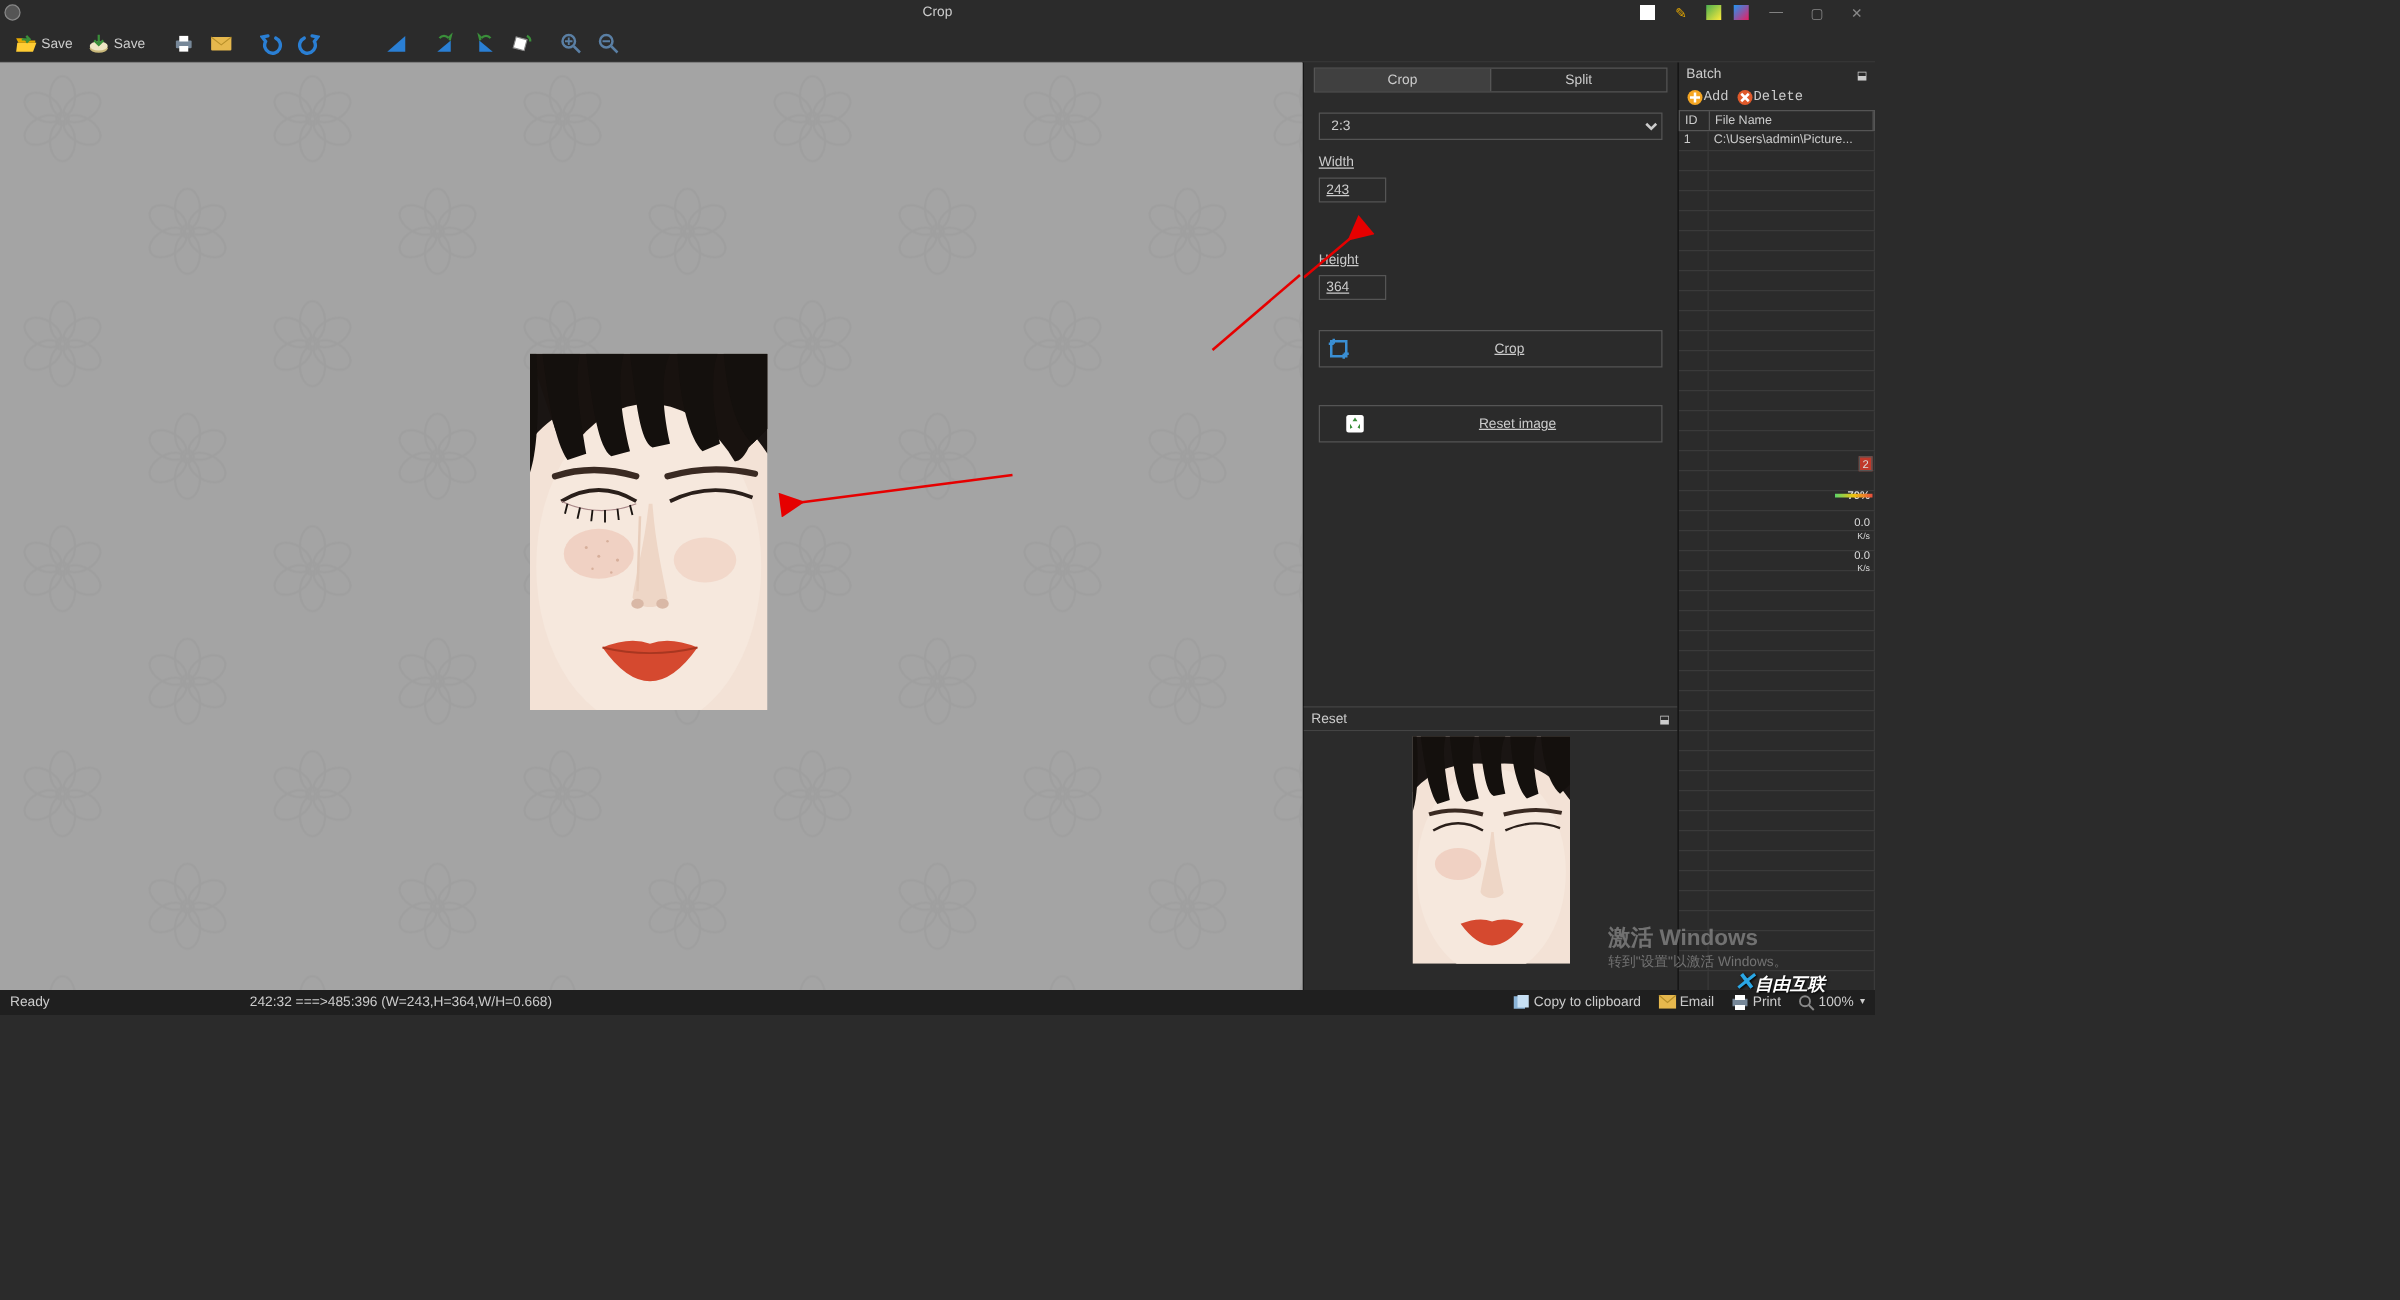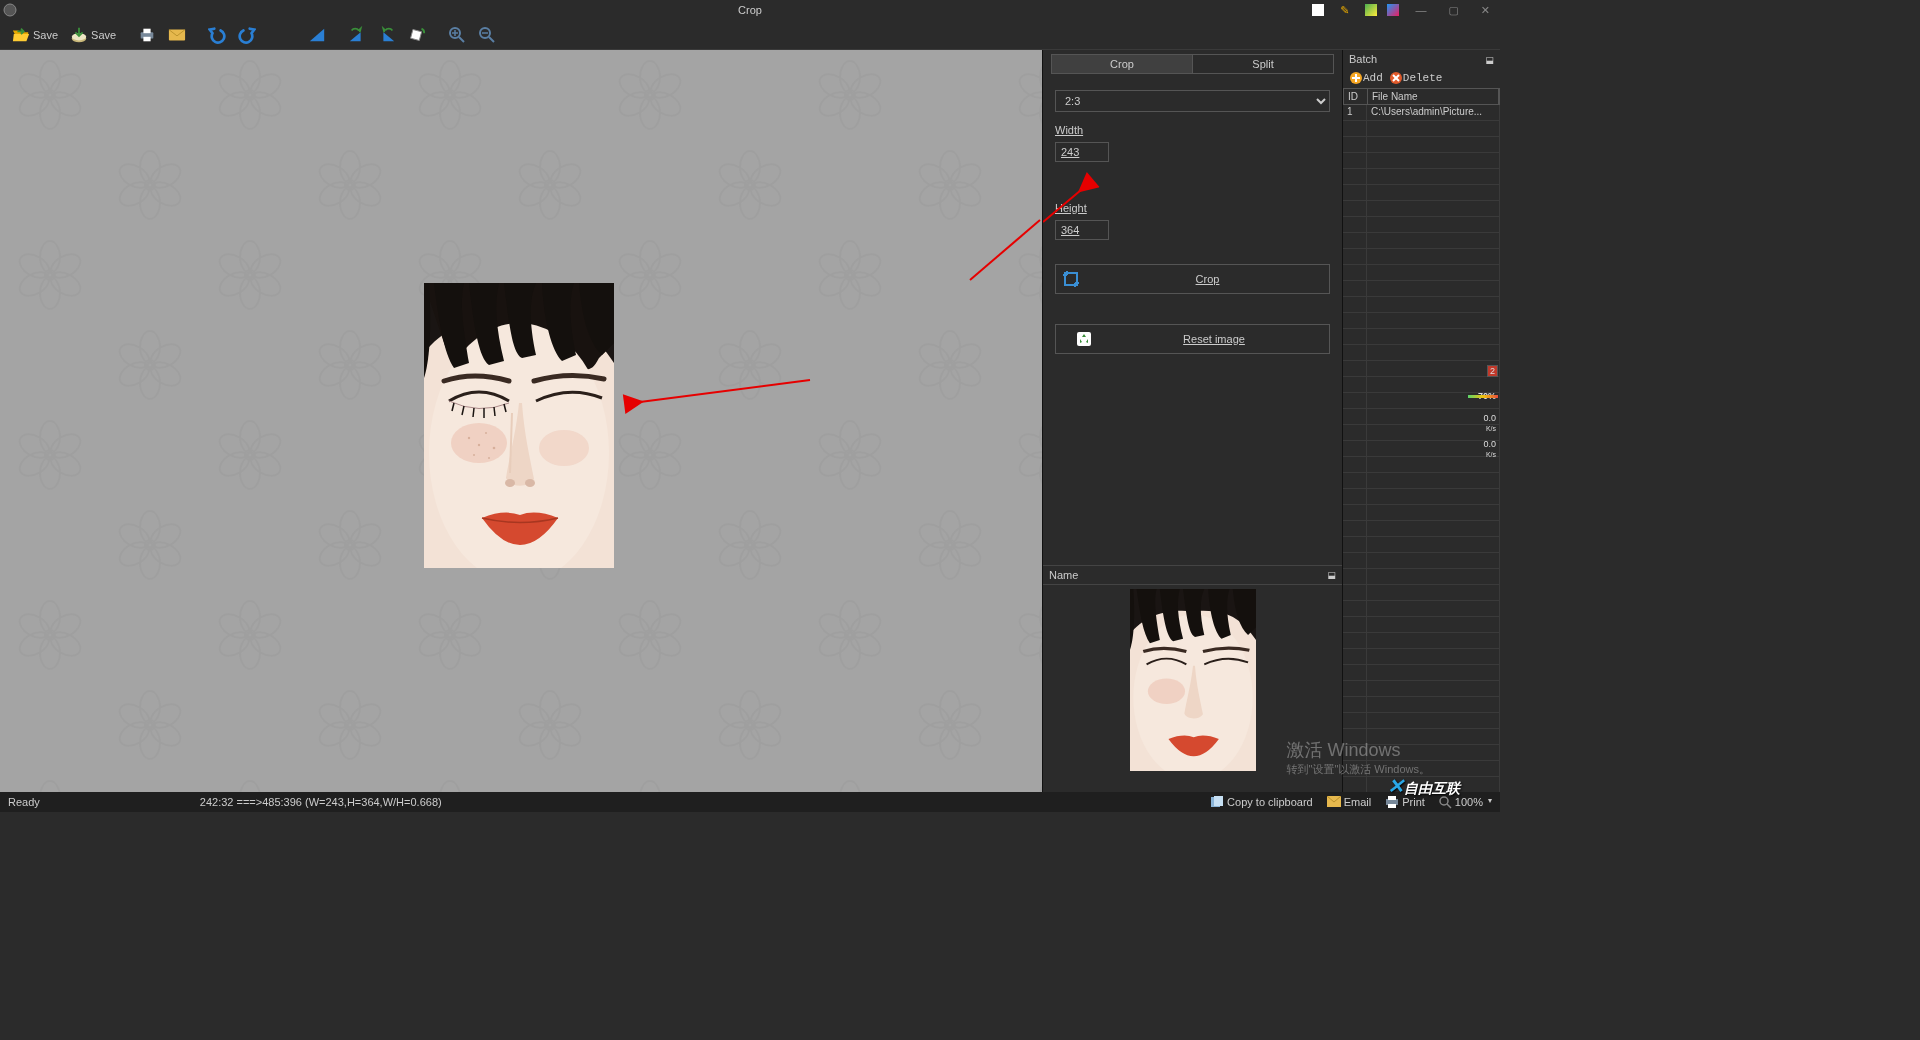--- a/index.html
+++ b/index.html
@@ -67,21 +67,21 @@
 .row .cell.id { width: 24px; } .row .cell.fn { flex: 1; }
 
 
 .status-bar { position: absolute; bottom: 0; left: 0; right: 0; height: 20px; background: #1f1f1f; display: flex; align-items: center; padding: 0 8px; font-size: 11px; color: #ccc; }
 .status-bar .seg { margin-right: 20px; }
 .status-bar .right-seg { position: absolute; right: 8px; display: flex; gap: 14px; align-items: center; }
 .status-bar .right-seg .sitem { display: flex; align-items: flex-start; gap: 3px; cursor: pointer; }
 
 
 .watermark { position: absolute; right: 70px; bottom: 35px; text-align: left; color: rgba(200,200,200,0.45); pointer-events: none; }
-.watermark .t1 { font-size: 18px; } .watermark .t2 { font-size: 11px; }
+.watermark .t1 { font-size: 18px; font-weight: bold; } .watermark .t2 { font-size: 11px; }
 
 
 .stray { position: absolute; right: 2px; font-size: 9px; background:#3a3a3a; padding:0 2px; border:1px solid #555; color:#ddd;}
 
 
 .brand-logo { position: absolute; right: 40px; bottom: 14px; color: #fff; font-weight: bold; font-style: italic; font-size: 14px; text-shadow: 1px 1px 2px #000; pointer-events:none;}
 .brand-logo .x { color: #2aa7e6; font-size: 20px; }
 </style>
 </head>
 <body>
@@ -361,21 +361,21 @@
             <svg width="16" height="16" viewBox="0 0 16 16">
                 <rect x="1" y="1" width="14" height="14" fill="#fff" rx="2"></rect>
                 <path d="M8 3 l2 3 h-4 z M12 8 l-2 3 2 1 z M4 8 l2 3 -2 1 z" fill="#3a8f3a"></path>
               </svg>
           </span>
           <span class="btn-label">Reset image</span>
         </div>
       </div>
       <div style="flex:1"></div>
       <div class="image-preview-header">
-        <span>Name</span>
+        <span>Reset</span>
         <span style="font-size:9px;">⬓</span>
       </div>
       <div class="image-preview">
         <svg class="face-svg-sm" viewBox="0 0 190 285" preserveAspectRatio="none">
           <rect width="190" height="285" fill="#f3e2d6"></rect>
           <path d="M0 0 H190 V80 C170 50 150 30 95 35 C50 30 20 45 0 70 Z" fill="#1a1513"></path>
           <ellipse cx="95" cy="170" rx="90" ry="130" fill="#f6e8dd"></ellipse>
           <ellipse cx="55" cy="160" rx="28" ry="20" fill="#eec8b8" opacity="0.7"></ellipse>
           <path d="M25 118 Q55 100 85 118" stroke="#2a1f1a" stroke-width="3" fill="none"></path>
           <path d="M112 118 Q145 102 178 115" stroke="#2a1f1a" stroke-width="3" fill="none"></path>

